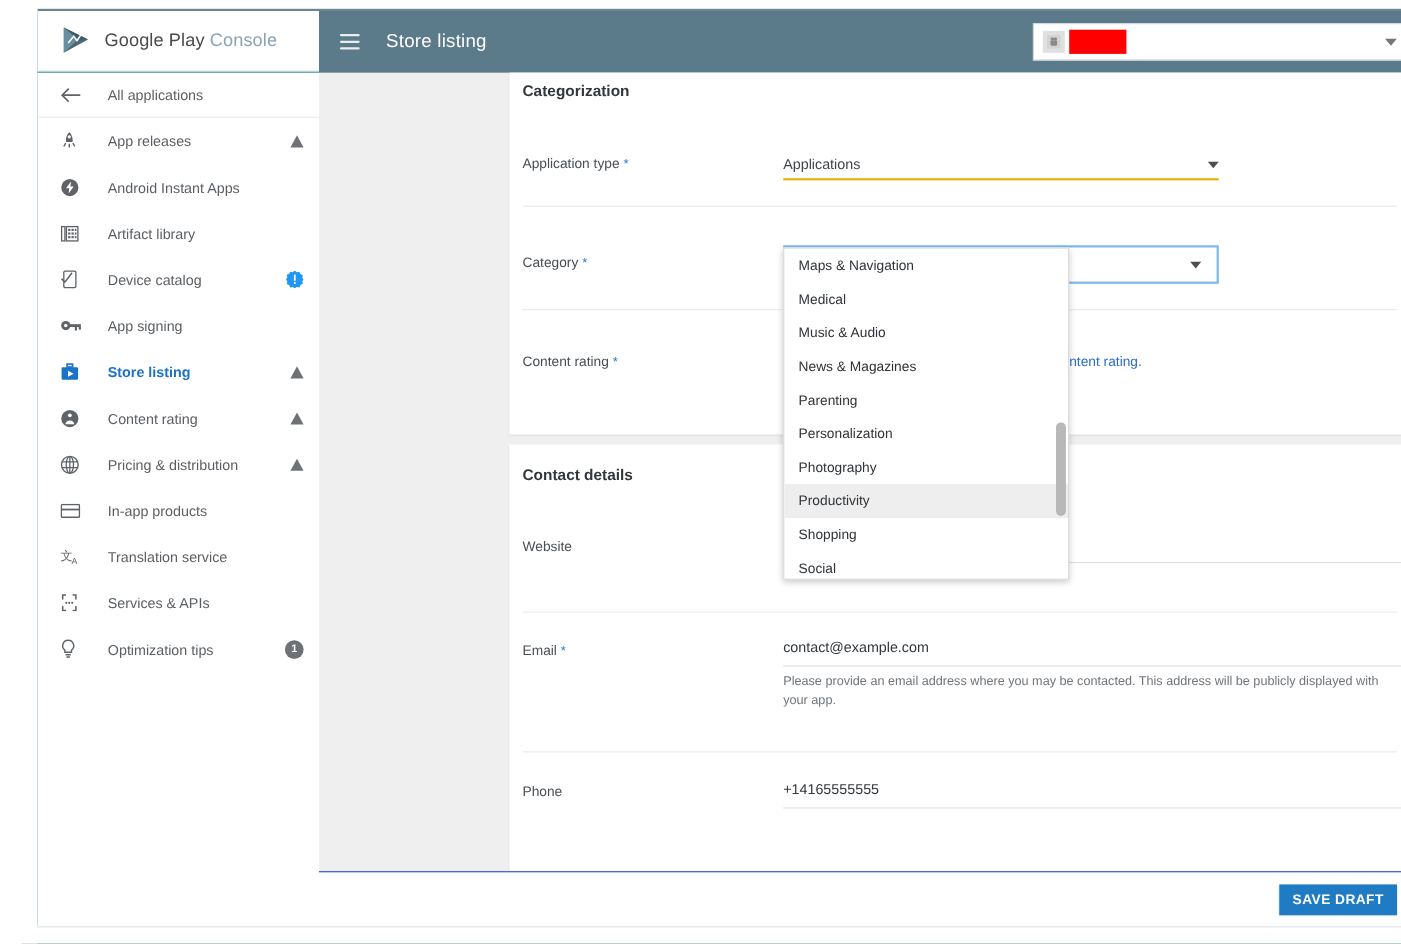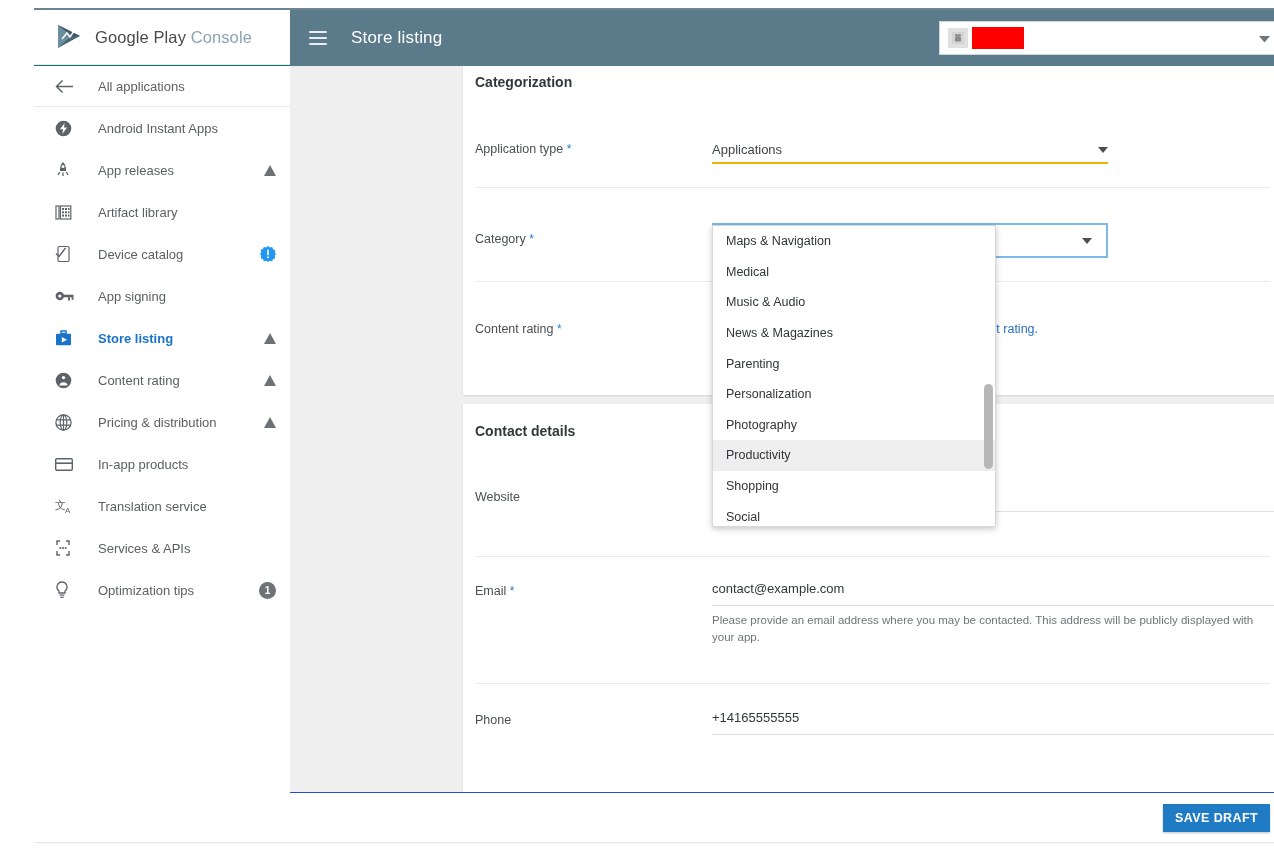--- a/index.html
+++ b/index.html
@@ -141,21 +141,21 @@
     border:2px solid #7cb8ea; background:#ffffff;
   }
   .sel-focused .caret-dn2 {
     position:absolute; right:14px; top:13px;
     width:0;height:0;border-left:5px solid transparent;border-right:5px solid transparent;
     border-top:6px solid #4b5055;
   }
 
   
   .dropdown {
-    position:absolute; left:692px; top:225px; width:284px; height:302px;
+    position:absolute; left:692px; top:225px; width:260px; height:302px;
     background:#ffffff; border:1px solid #d6d8da;
     box-shadow:0 2px 6px rgba(0,0,0,.22);
     overflow:hidden; z-index:50;
   }
   .dd-item {
     height:30.6px; display:flex; align-items:center;
     padding-left:13px; font-size:12.5px; color:#303438; cursor:pointer;
     white-space:nowrap;
   }
   .dd-item.hl { background:#eeeeee; }
@@ -243,40 +243,40 @@
       <span class="side-icon">
         <svg width="19" height="15" viewBox="0 0 19 15">
           <path d="M7.5 1.5 L1.5 7.5 L7.5 13.5 M1.5 7.5 L18 7.5" stroke="#5f6368" stroke-width="1.5" fill="none"></path>
         </svg>
       </span>
       <span class="side-label">All applications</span>
     </div>
 
     <div class="side-row">
       <span class="side-icon">
-        <svg width="17" height="17" viewBox="0 0 17 17">
-          <circle cx="8.5" cy="8.5" r="7.8" fill="#5f6368"></circle>
-          <polygon points="9.6,3 5,9.2 8,9.2 7.4,14 12,7.6 9,7.6" fill="#ffffff"></polygon>
-        </svg>
-      </span>
-      <span class="side-label">Android Instant Apps</span>
-    </div>
-
-    <div class="side-row">
-      <span class="side-icon">
         <svg width="16" height="18" viewBox="0 0 16 18">
           <path d="M8 1 C10.6 3.4 11.3 7 11 10 L5 10 C4.7 7 5.4 3.4 8 1 Z" fill="#5f6368"></path>
           <circle cx="8" cy="5.4" r="1.5" fill="#ffffff"></circle>
           <path d="M4.8 11 L3 14 M11.2 11 L13 14 M8 11.6 L8 15" stroke="#5f6368" stroke-width="1.3"></path>
         </svg>
       </span>
       <span class="side-label">App releases</span>
       <span class="side-trail">
           <span class="warn-tri"></span>
         </span>
+    </div>
+
+    <div class="side-row">
+      <span class="side-icon">
+        <svg width="17" height="17" viewBox="0 0 17 17">
+          <circle cx="8.5" cy="8.5" r="7.8" fill="#5f6368"></circle>
+          <polygon points="9.6,3 5,9.2 8,9.2 7.4,14 12,7.6 9,7.6" fill="#ffffff"></polygon>
+        </svg>
+      </span>
+      <span class="side-label">Android Instant Apps</span>
     </div>
 
     <div class="side-row">
       <span class="side-icon">
         <svg width="17" height="17" viewBox="0 0 17 17">
           <rect x="1" y="2" width="3" height="13" fill="none" stroke="#5f6368" stroke-width="1.2"></rect>
           <rect x="5.4" y="2" width="10.4" height="13" fill="none" stroke="#5f6368" stroke-width="1.2"></rect>
           <g fill="#5f6368">
             <rect x="7" y="4" width="2" height="2"></rect>
               <rect x="10" y="4" width="2" height="2"></rect>

